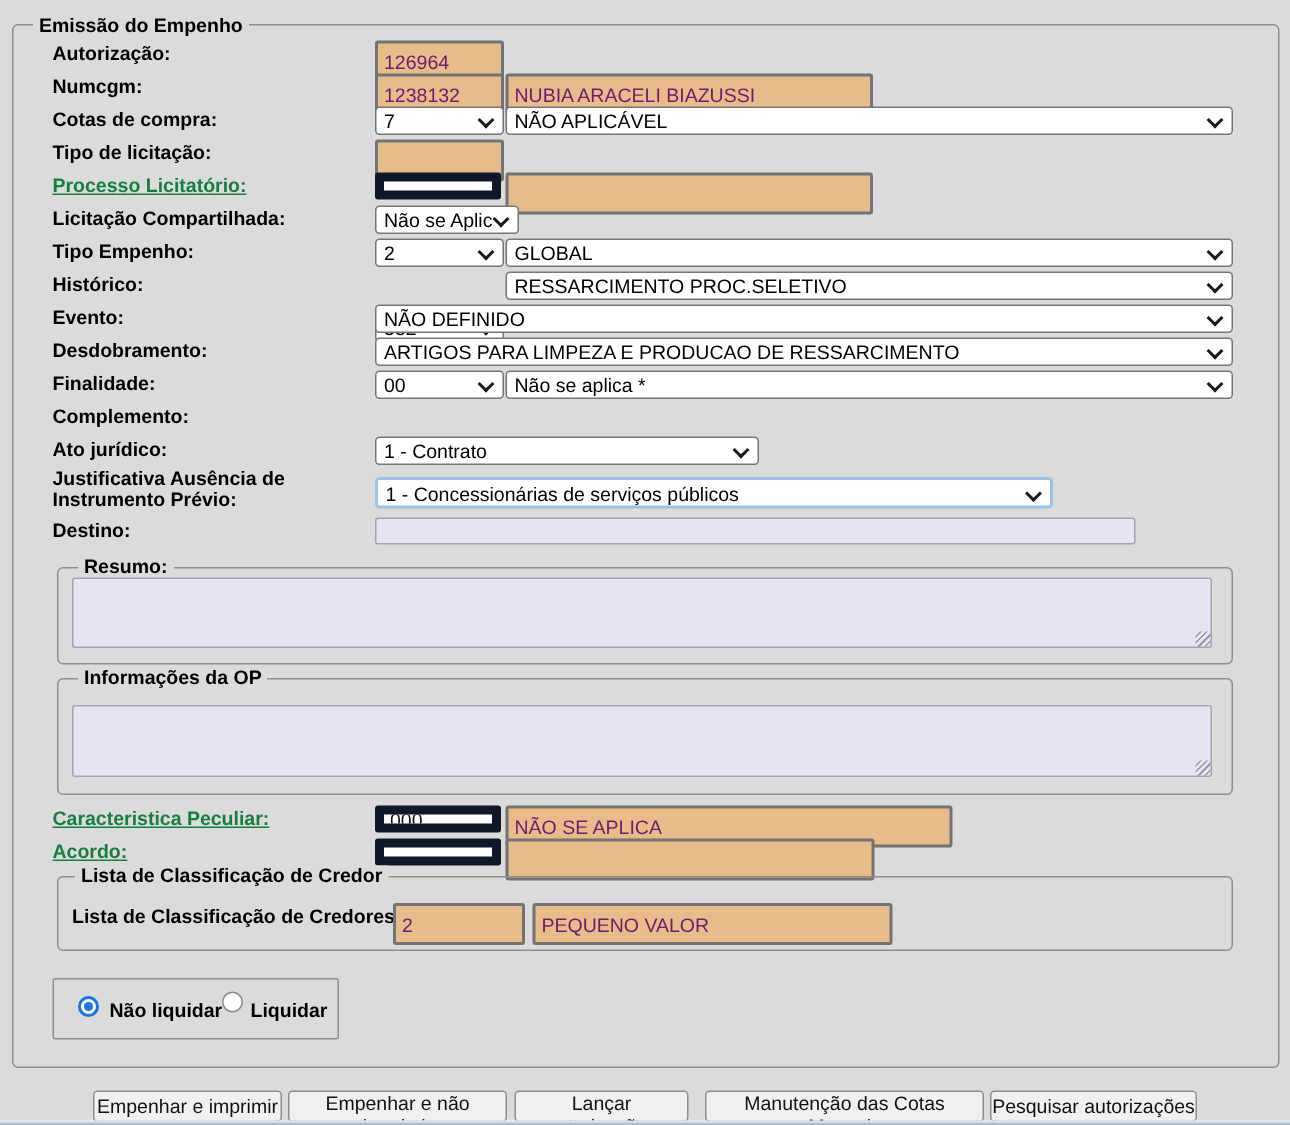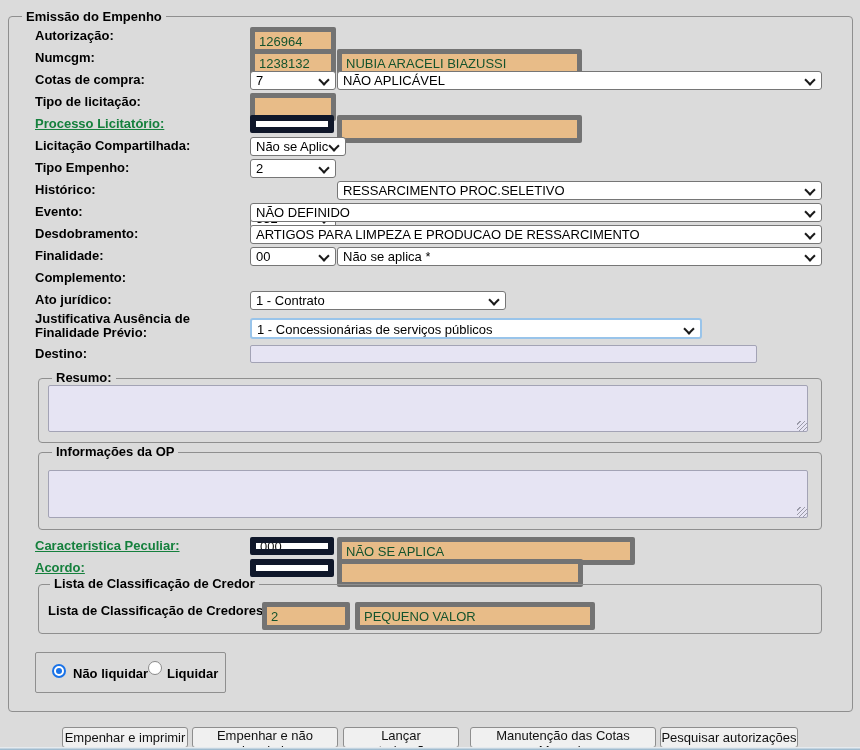--- a/index.html
+++ b/index.html
@@ -4,21 +4,21 @@
 <style>
   html,body{margin:0;padding:0;width:860px;height:750px;overflow:hidden;
     font-family:"Liberation Sans","DejaVu Sans",sans-serif;font-size:13px;color:#000;}
   #page{position:relative;width:860px;height:750px;background:#dbdbdb;}
   .box{position:absolute;border:1px solid #8f8f8f;border-radius:4px;background:transparent;}
   .box-legend{position:absolute;background:#dbdbdb;padding:0 4px;font-weight:bold;white-space:nowrap;line-height:14px;}
   .lbl{position:absolute;font-weight:bold;line-height:18px;white-space:nowrap;}
   .lbl2{position:absolute;font-weight:bold;line-height:14px;white-space:nowrap;}
   .link{position:absolute;font-weight:bold;line-height:18px;color:#15803d;text-decoration:underline;cursor:pointer;white-space:nowrap;}
   input,textarea{font-family:"Liberation Sans","DejaVu Sans",sans-serif;font-size:13px;box-sizing:border-box;}
-  .tan{position:absolute;height:28px;background:#e8bc88;border:5px solid #737373;border-radius:2px;padding:0 4px;color:#14532d;}
+  .tan{position:absolute;height:28px;background:#e8bc88;border:2px solid #737373;border-radius:2px;padding:0 4px;color:#701a75;}
   .wht{position:absolute;height:18px;background:#ffffff;border:6px solid #0f172a;border-radius:2px;padding:0 4px;color:#111;}
   .lav{position:absolute;height:18px;background:#e6e4f3;border:1px solid #a3a3b5;border-radius:2px;padding:0 4px;color:#333;}
   .select{position:absolute;height:19px;background:#fff;border:1px solid #767676;border-radius:3px;
     box-sizing:border-box;cursor:default;}
   .select .sv{position:absolute;left:5px;top:1px;line-height:16px;white-space:nowrap;overflow:hidden;max-width:calc(100% - 22px);}
   .select.focus{border:2px solid #99c4ea;}
   .chev{position:absolute;right:7px;top:4px;width:6px;height:6px;border-right:2px solid #1a1a1a;
     border-bottom:2px solid #1a1a1a;transform:rotate(45deg);}
   .ta{position:absolute;background:#e6e4f3;border:1px solid #a3a3b5;border-radius:2px;resize:none;padding:2px 4px;}
   .grip{position:absolute;width:10px;height:10px;
@@ -68,20 +68,24 @@
   <div class="select" style="left:250px;top:137px;width:96px;">
     <span class="sv">Não se Aplica</span>
     <span class="chev"></span>
   </div>
 
   <div class="lbl" style="left:35px;top:159px;">Tipo Empenho:</div>
   <div class="select" style="left:250px;top:159px;width:86px;">
     <span class="sv">2</span>
     <span class="chev"></span>
   </div>
+  <div class="select" style="left:337px;top:159px;width:485px;">
+    <span class="sv">GLOBAL</span>
+    <span class="chev"></span>
+  </div>
 
   <div class="lbl" style="left:35px;top:181px;">Histórico:</div>
   <div class="select" style="left:250px;top:181px;width:86px;margin-top:28px;">
     <span class="sv">532</span>
     <span class="chev"></span>
   </div>
   <div class="select" style="left:337px;top:181px;width:485px;">
     <span class="sv">RESSARCIMENTO PROC.SELETIVO</span>
     <span class="chev"></span>
   </div>
@@ -110,21 +114,21 @@
 
   <div class="lbl" style="left:35px;top:269px;">Complemento:</div>
 
   <div class="lbl" style="left:35px;top:291px;">Ato jurídico:</div>
   <div class="select" style="left:250px;top:291px;width:256px;">
     <span class="sv">1 - Contrato</span>
     <span class="chev"></span>
   </div>
 
   <div class="lbl2" style="left:35px;top:312px;">Justificativa Ausência de</div>
-  <div class="lbl2" style="left:35px;top:326px;">Finalidade Prévio:</div>
+  <div class="lbl2" style="left:35px;top:326px;">Instrumento Prévio:</div>
   <div class="select focus" style="left:250px;top:318px;width:452px;height:21px;">
     <span class="sv" style="top:2px;">1 - Concessionárias de serviços públicos</span>
     <span class="chev" style="top:5px;"></span>
   </div>
 
   <div class="lbl" style="left:35px;top:345px;">Destino:</div>
   <input class="lav" style="left: 250px; top: 345px; width: 507px;" disabled="" value="">
 
   <div class="box" style="left:38px;top:378px;width:782px;height:63px;"></div>
   <div class="box-legend" style="left:52px;top:371px;">Resumo:</div>

